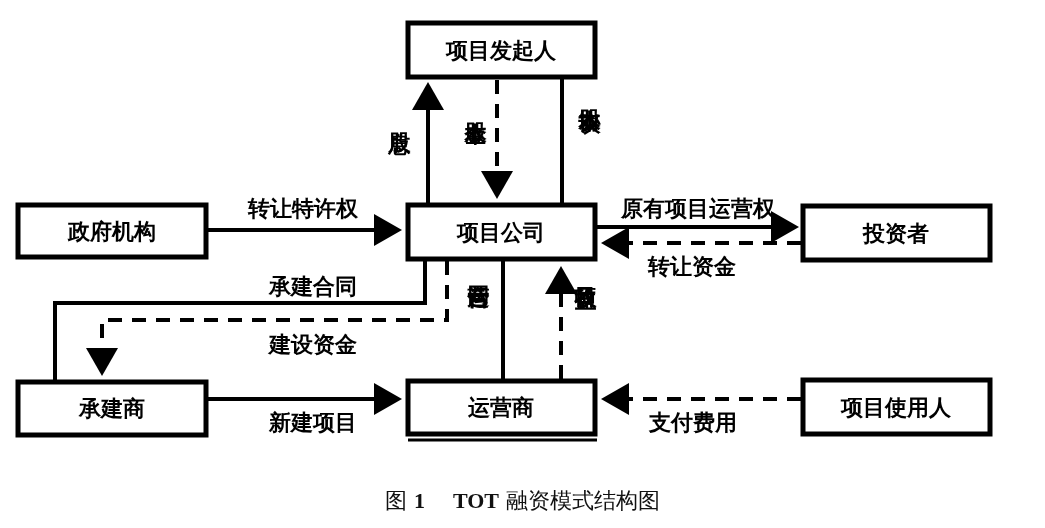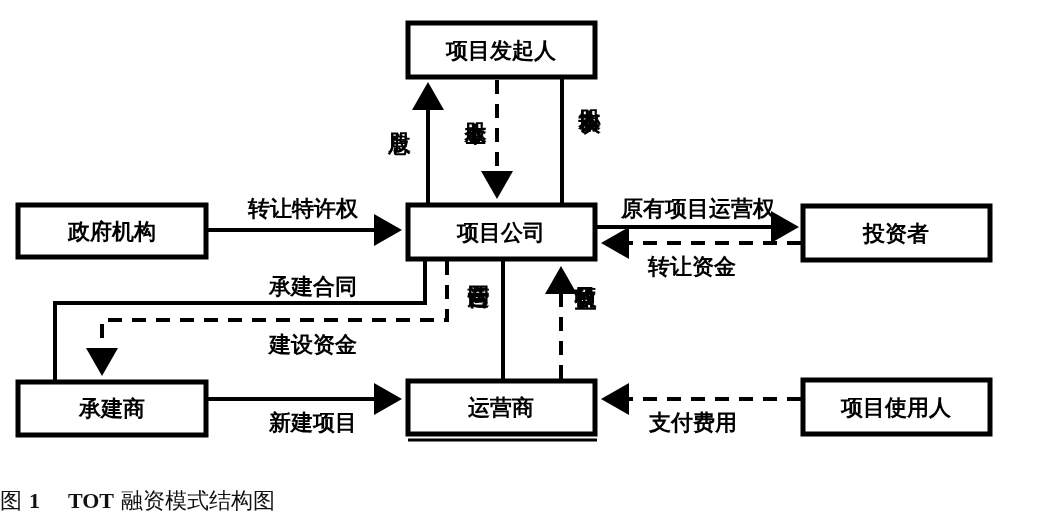--- a/index.html
+++ b/index.html
@@ -3,21 +3,21 @@
 <meta charset="utf-8">
 <style>
   html, body { margin: 0; padding: 0; background: #ffffff; }
   body { width: 1045px; height: 528px; position: relative; overflow: hidden; }
   svg { position: absolute; left: 0; top: 0; }
   .box { fill: #ffffff; stroke: #000; stroke-width: 5; }
   .ln { stroke: #000; stroke-width: 4; fill: none; }
   .dash { stroke: #000; stroke-width: 4; fill: none; stroke-dasharray: 14 10; }
   .lbl { font-family: "DejaVu Sans", sans-serif; font-weight: bold; font-size: 22px; fill: #000; }
   .vlbl { font-family: "DejaVu Sans", sans-serif; font-weight: bold; font-size: 22px; fill: #000; writing-mode: tb; }
-  .caption { position: absolute; left: 0; width: 1045px; top: 486px; text-align: left;
+  .caption { position: absolute; left: 0; width: 1045px; top: 486px; text-align: center;
              font-family: "DejaVu Serif", serif; font-size: 22px; color: #111; }
   .caption b { font-family: "Liberation Serif", serif; font-weight: bold; }
 </style>
 </head>
 <body>
 
 <svg width="1045" height="480" viewBox="0 0 1045 480">
   <defs>
     <marker id="arr" markerWidth="8" markerHeight="8" refX="6" refY="4" orient="auto" markerUnits="strokeWidth">
       <path d="M0,0 L7,4 L0,8 z" fill="#000"></path>

